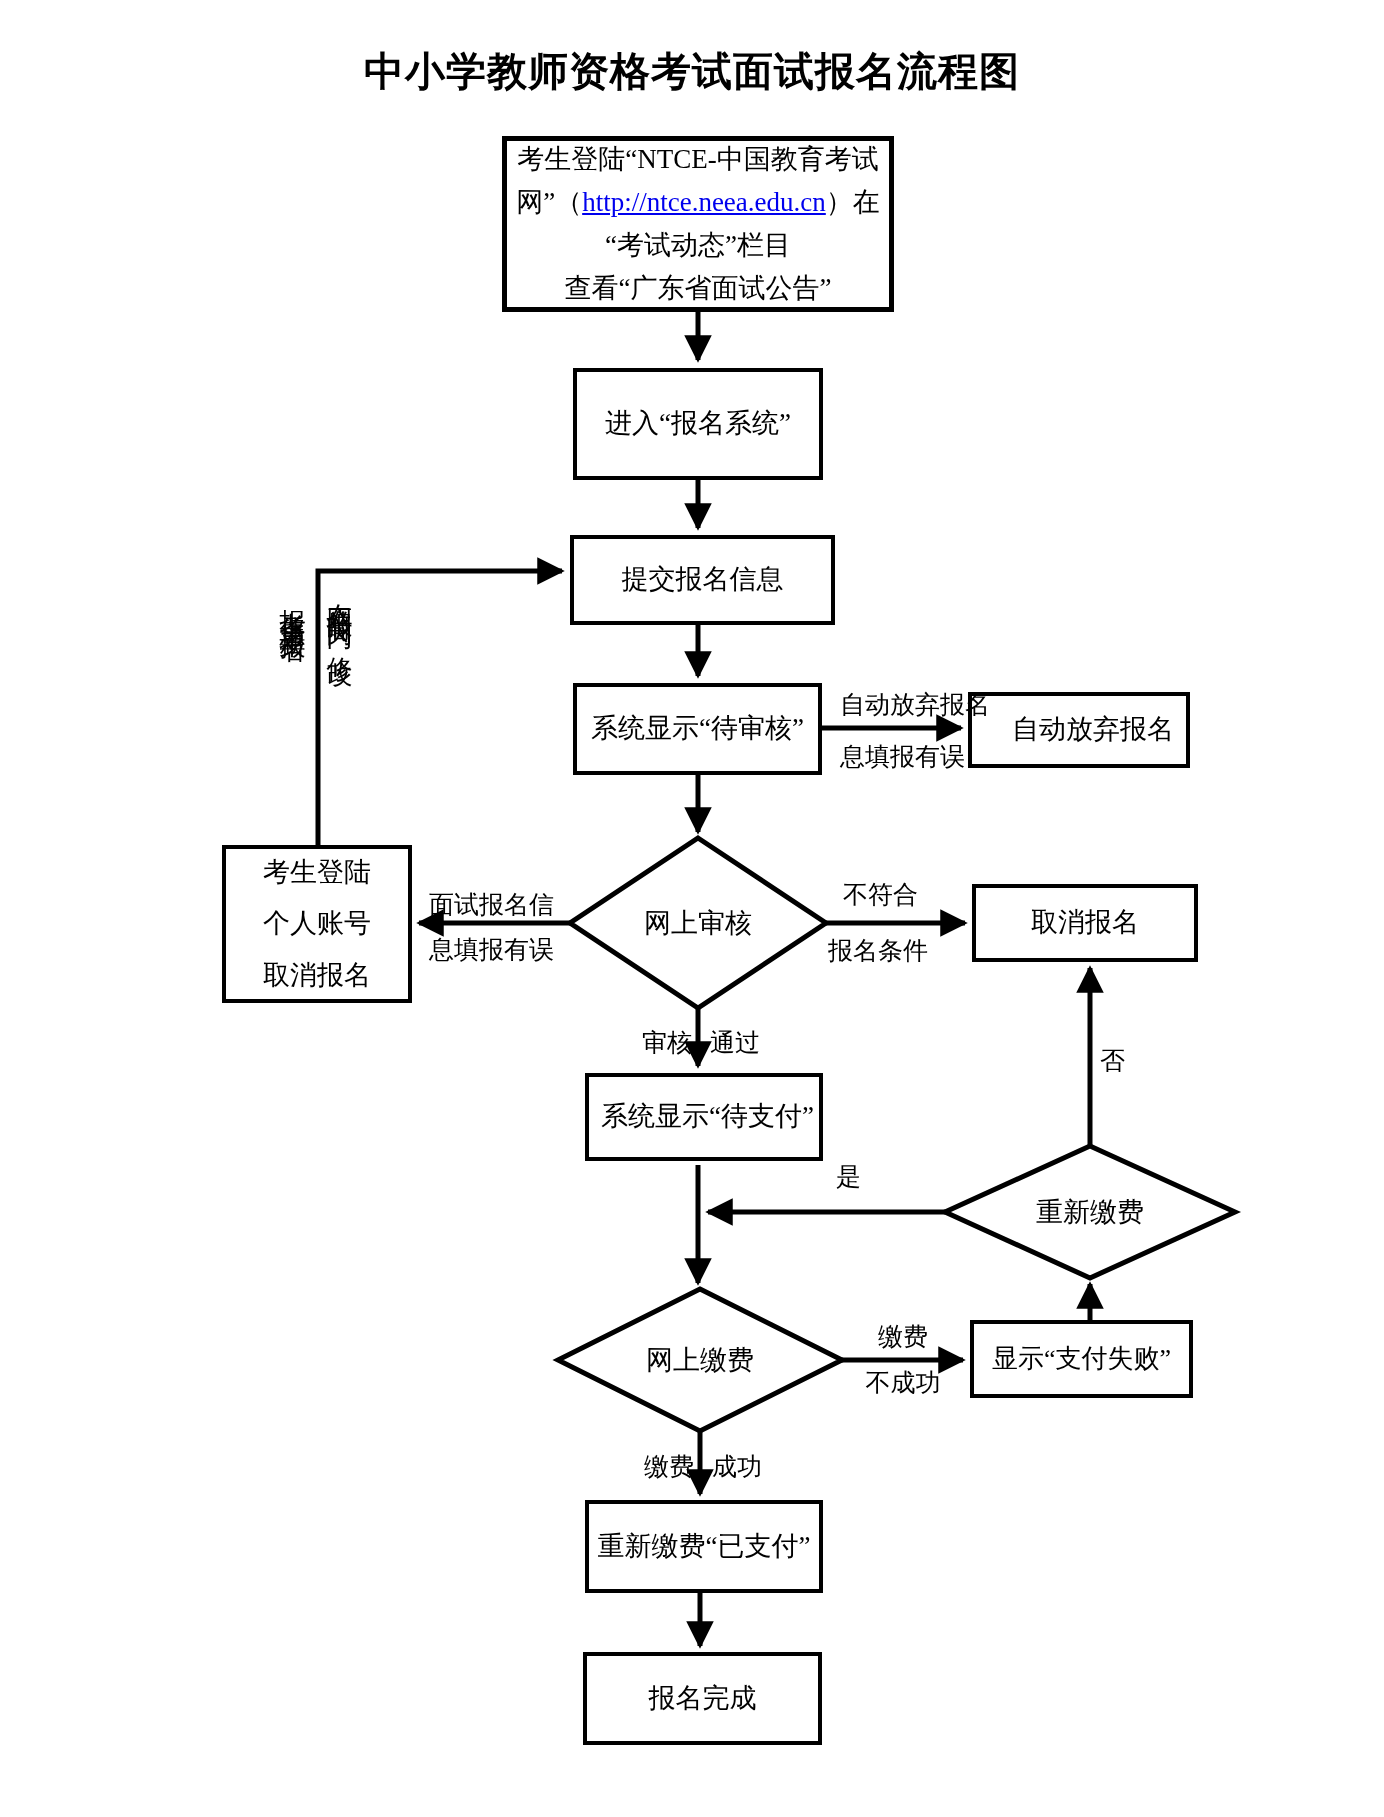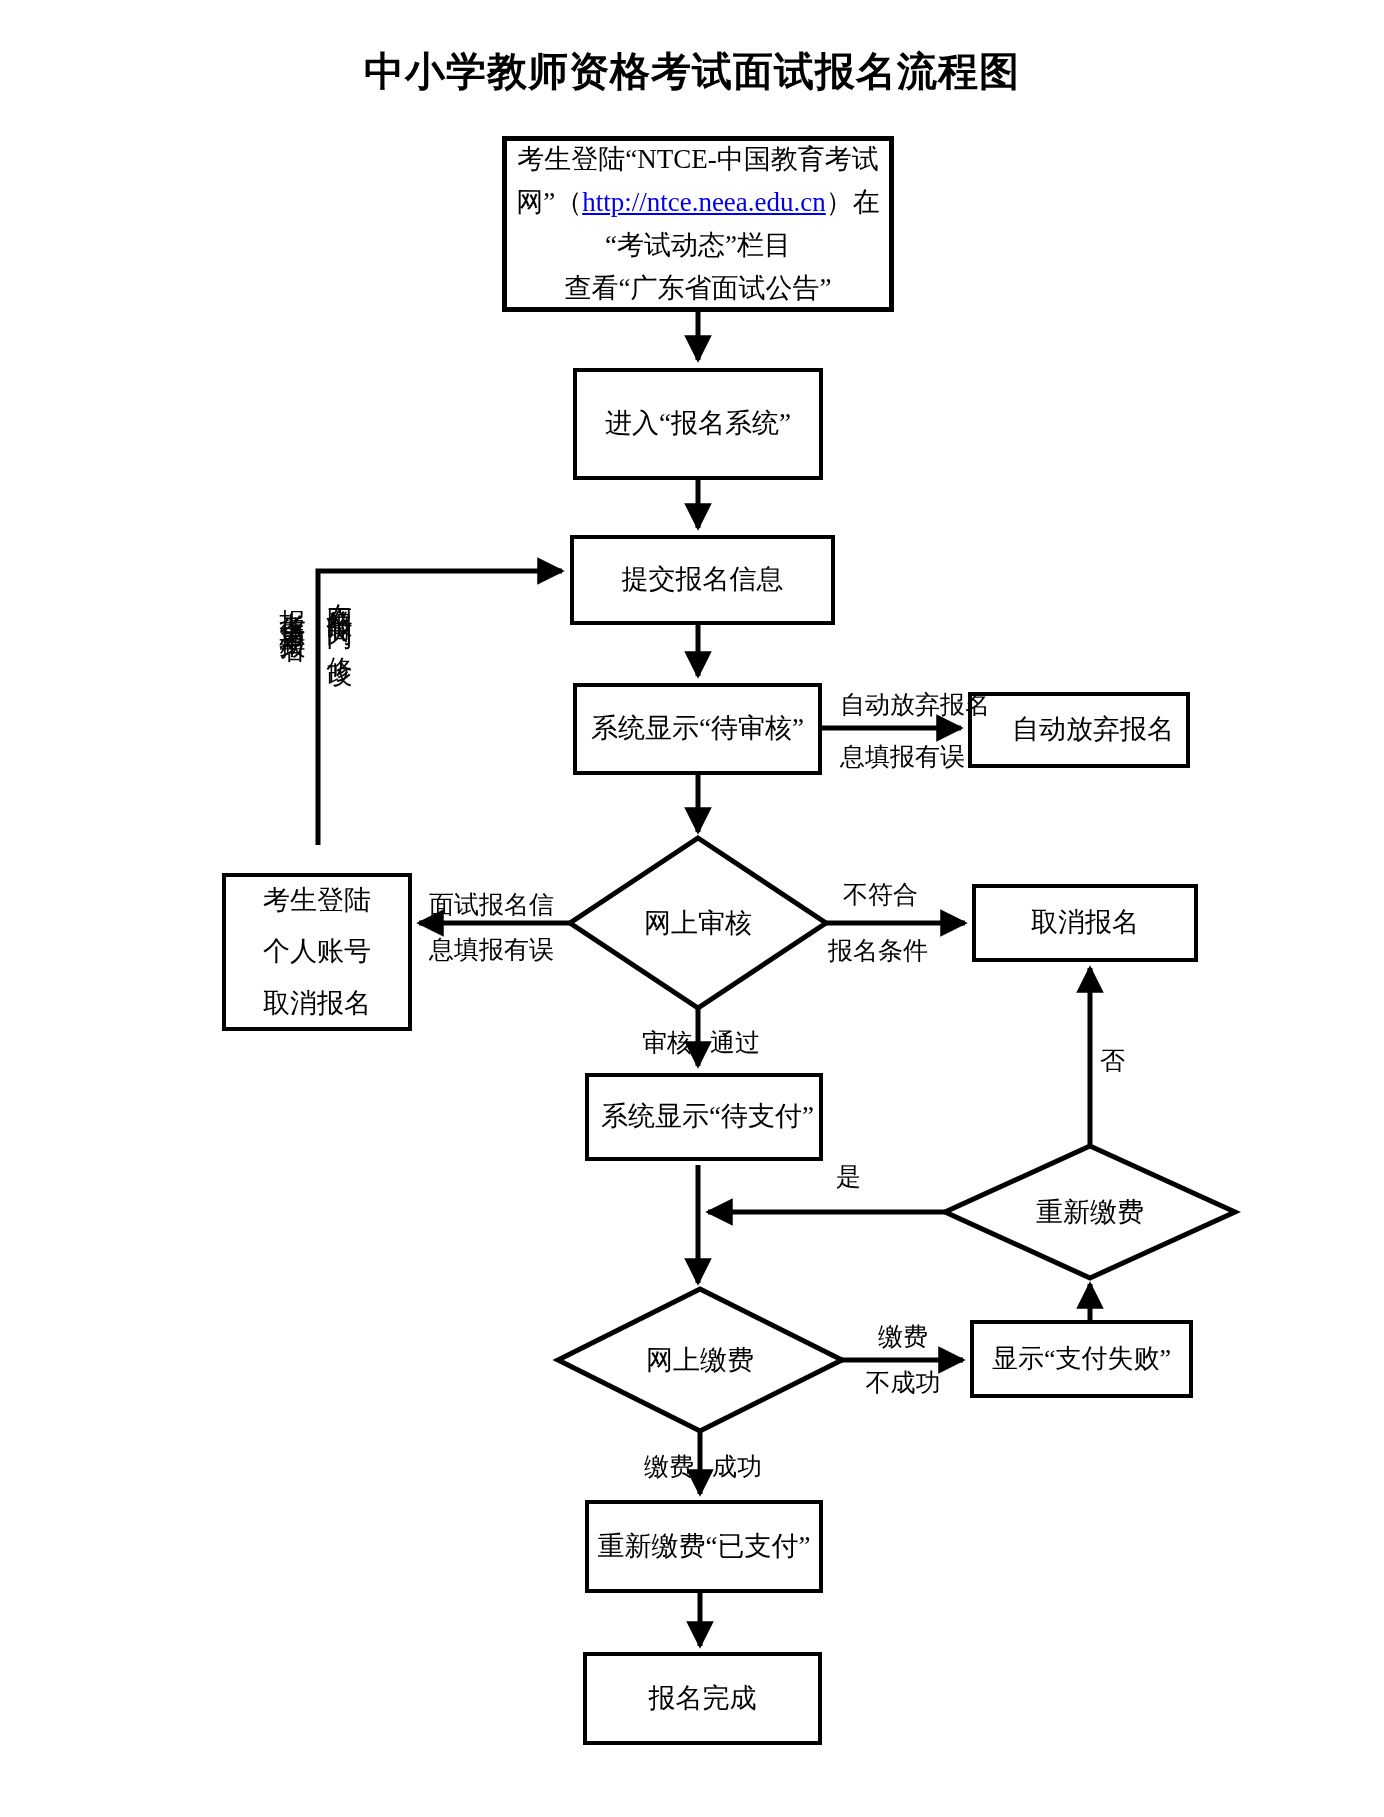--- a/index.html
+++ b/index.html
@@ -86,21 +86,21 @@
   </div>
 
   <div class="box" style="left:573px;top:683px;width:249px;height:92px;">
     <div>系统显示“待审核”</div>
   </div>
 
   <div class="box" style="left:968px;top:692px;width:222px;height:76px;padding-left:28px;">
     <div>自动放弃报名</div>
   </div>
 
-  <div class="box" style="left:222px;top:845px;width:190px;height:158px;line-height:1.9;margin-top:28px;">
+  <div class="box" style="left:222px;top:845px;width:190px;height:158px;line-height:1.9;">
     <div>考生登陆</div>
     <div>个人账号</div>
     <div>取消报名</div>
   </div>
 
   <div class="box" style="left:972px;top:884px;width:226px;height:78px;">
     <div>取消报名</div>
   </div>
 
   <div class="box" style="left:585px;top:1073px;width:238px;height:88px;padding-left:7px;">

